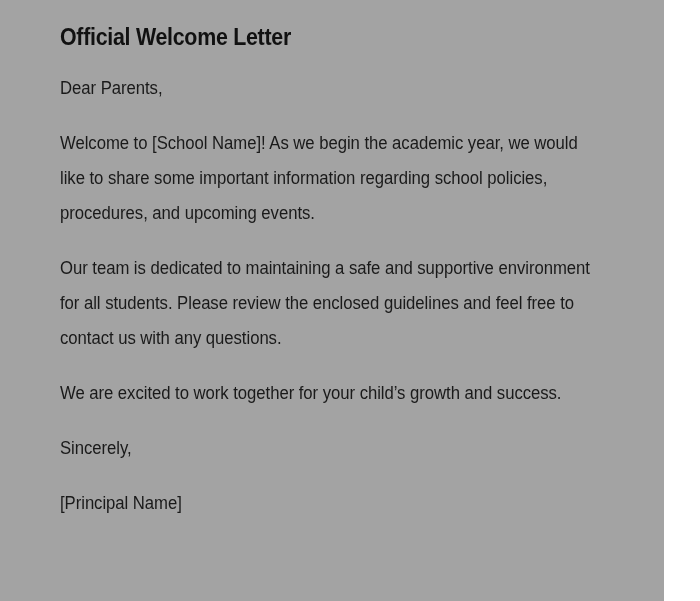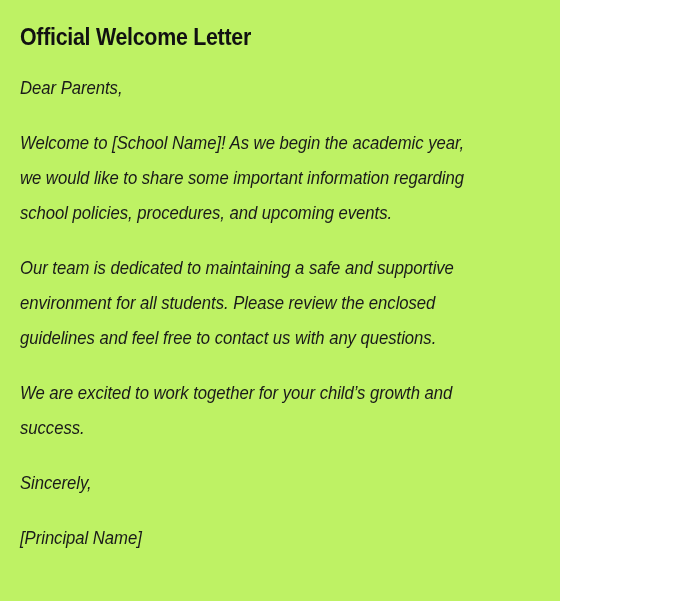--- a/index.html
+++ b/index.html
@@ -10,41 +10,40 @@
     width: 700px;
     height: 601px;
     background: #ffffff;
     font-family: "Liberation Sans", sans-serif;
     color: #111111;
     overflow: hidden;
   }
 
   .letter {
     box-sizing: border-box;
-    width: 560px;
+    width: 664px;
     height: 601px;
-    background: #bef264;
-    padding: 22px 48px 0 20px;
+    background: #a3a3a3;
+    padding: 22px 48px 0 60px;
   }
 
   .letter-title {
     font-family: "Liberation Sans", sans-serif;
     font-size: 23px;
     font-weight: bold;
     line-height: 30px;
     letter-spacing: -0.3px;
     color: #111111;
     margin: 0 0 19px 0;
     transform: scaleX(0.93);
     transform-origin: left center;
   }
 
   .letter-body {
     max-width: 600px;
-    font-style: italic;
   }
 
   .letter-para {
     font-family: "Liberation Sans", sans-serif;
     font-size: 17.5px;
     font-weight: normal;
     line-height: 35px;
     color: #1a1a1a;
     margin: 0 0 20px 0;
     transform: scaleX(0.955);

